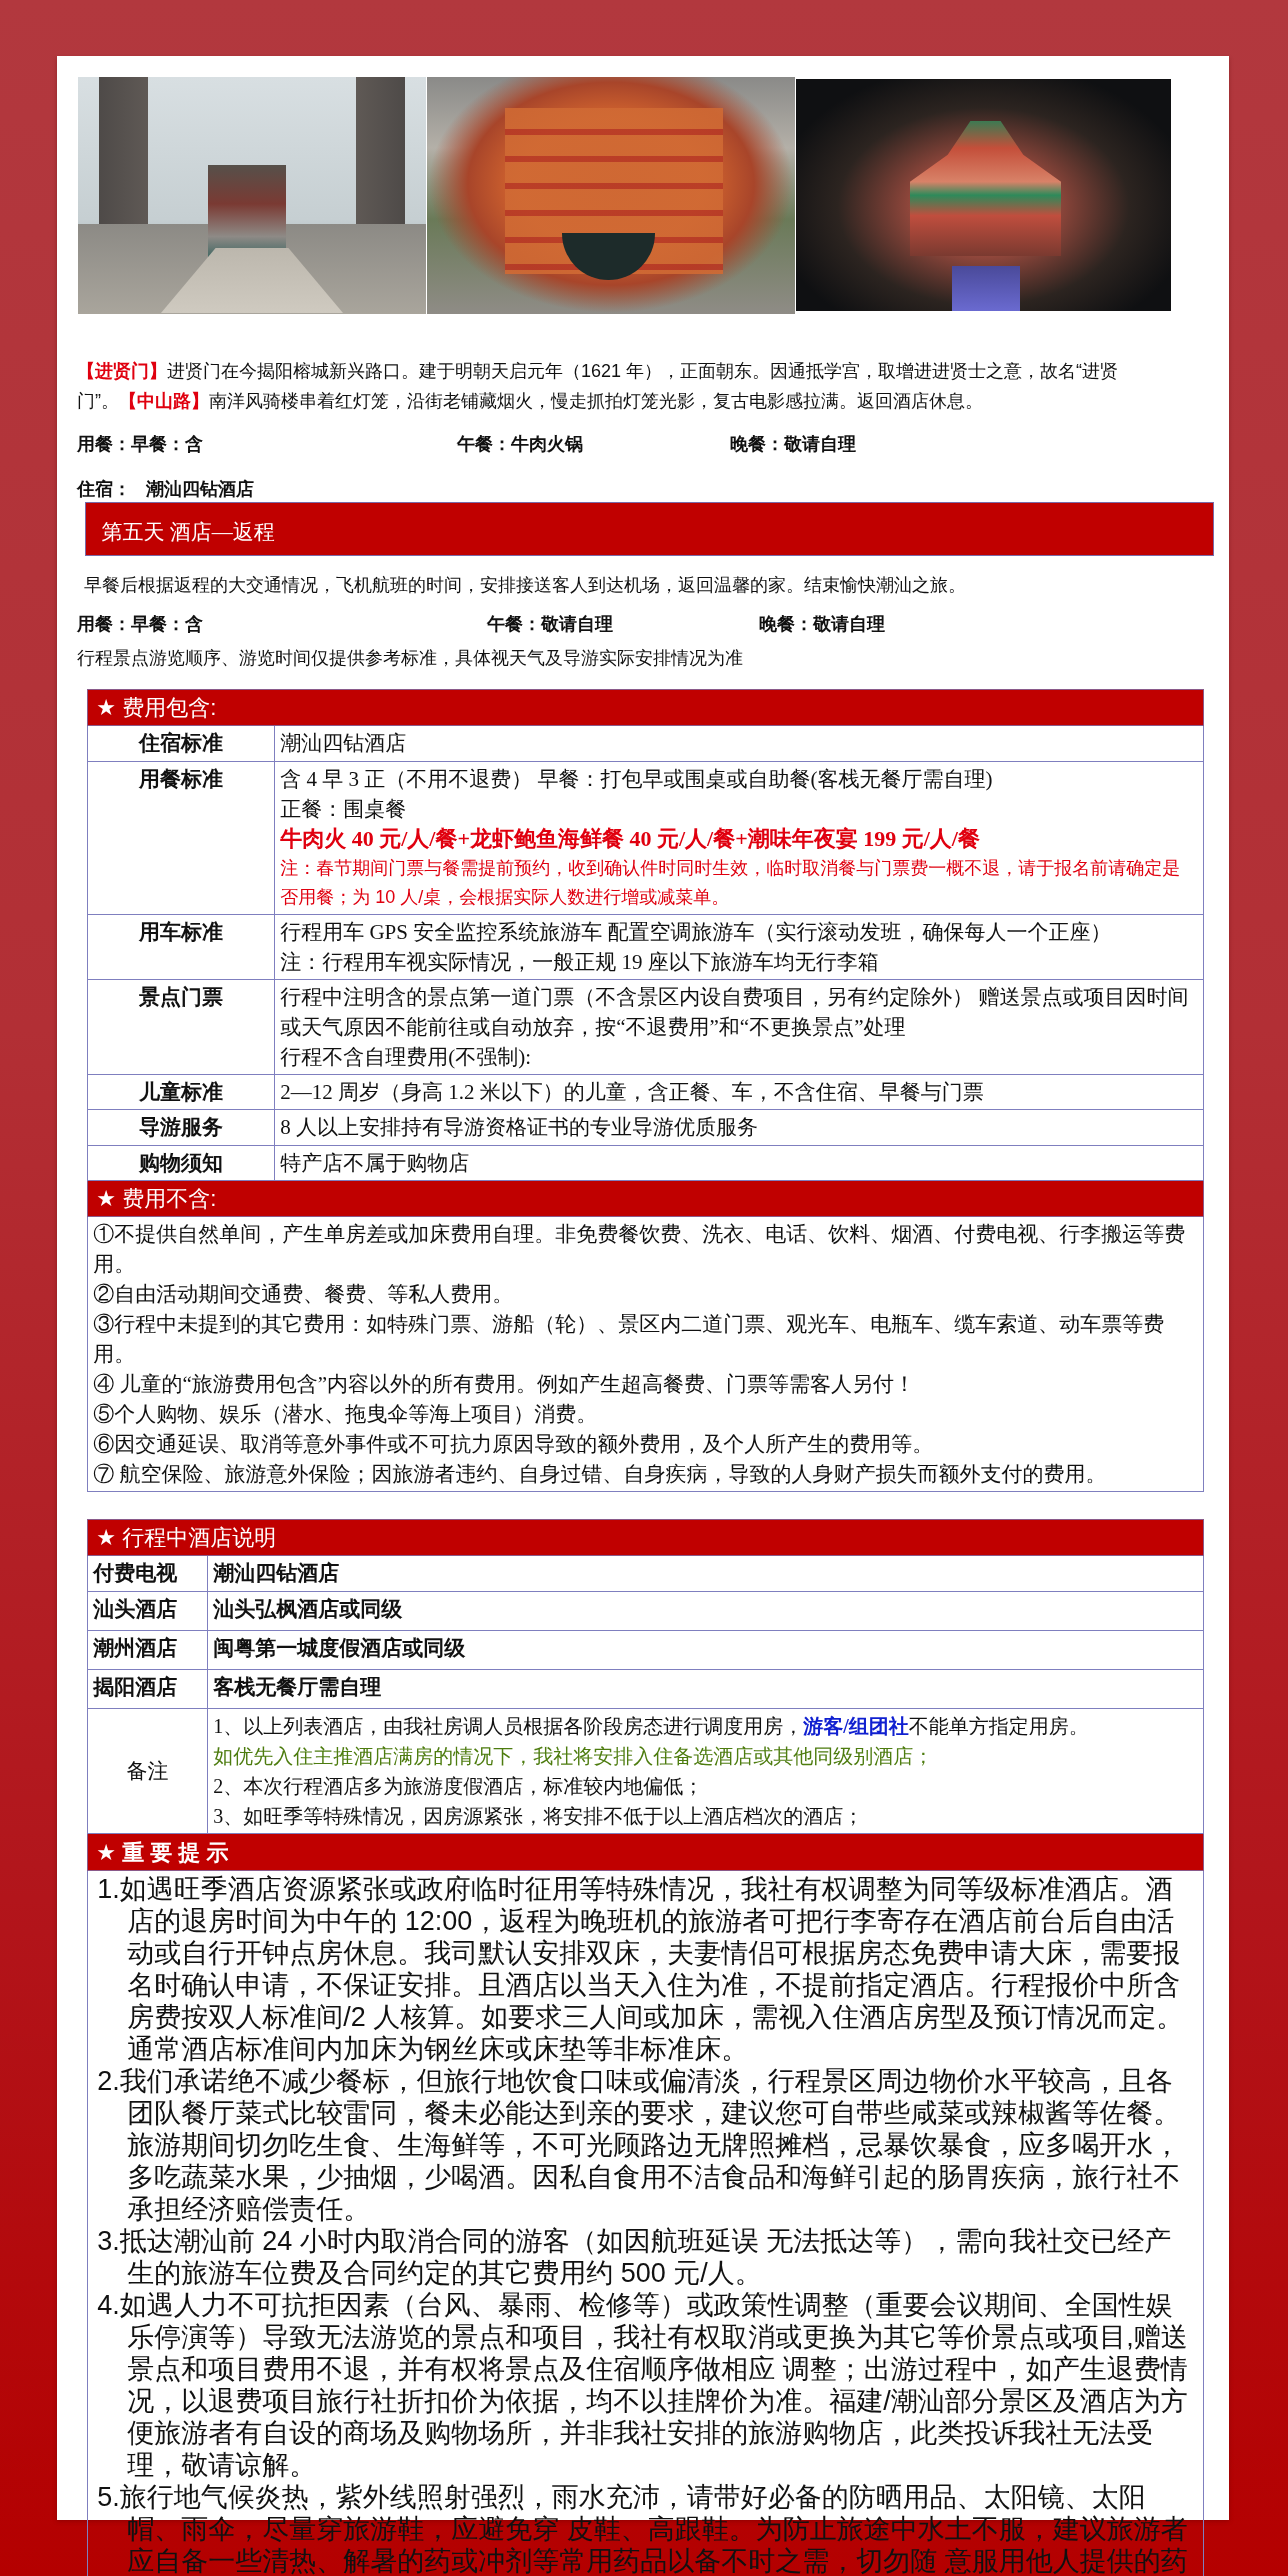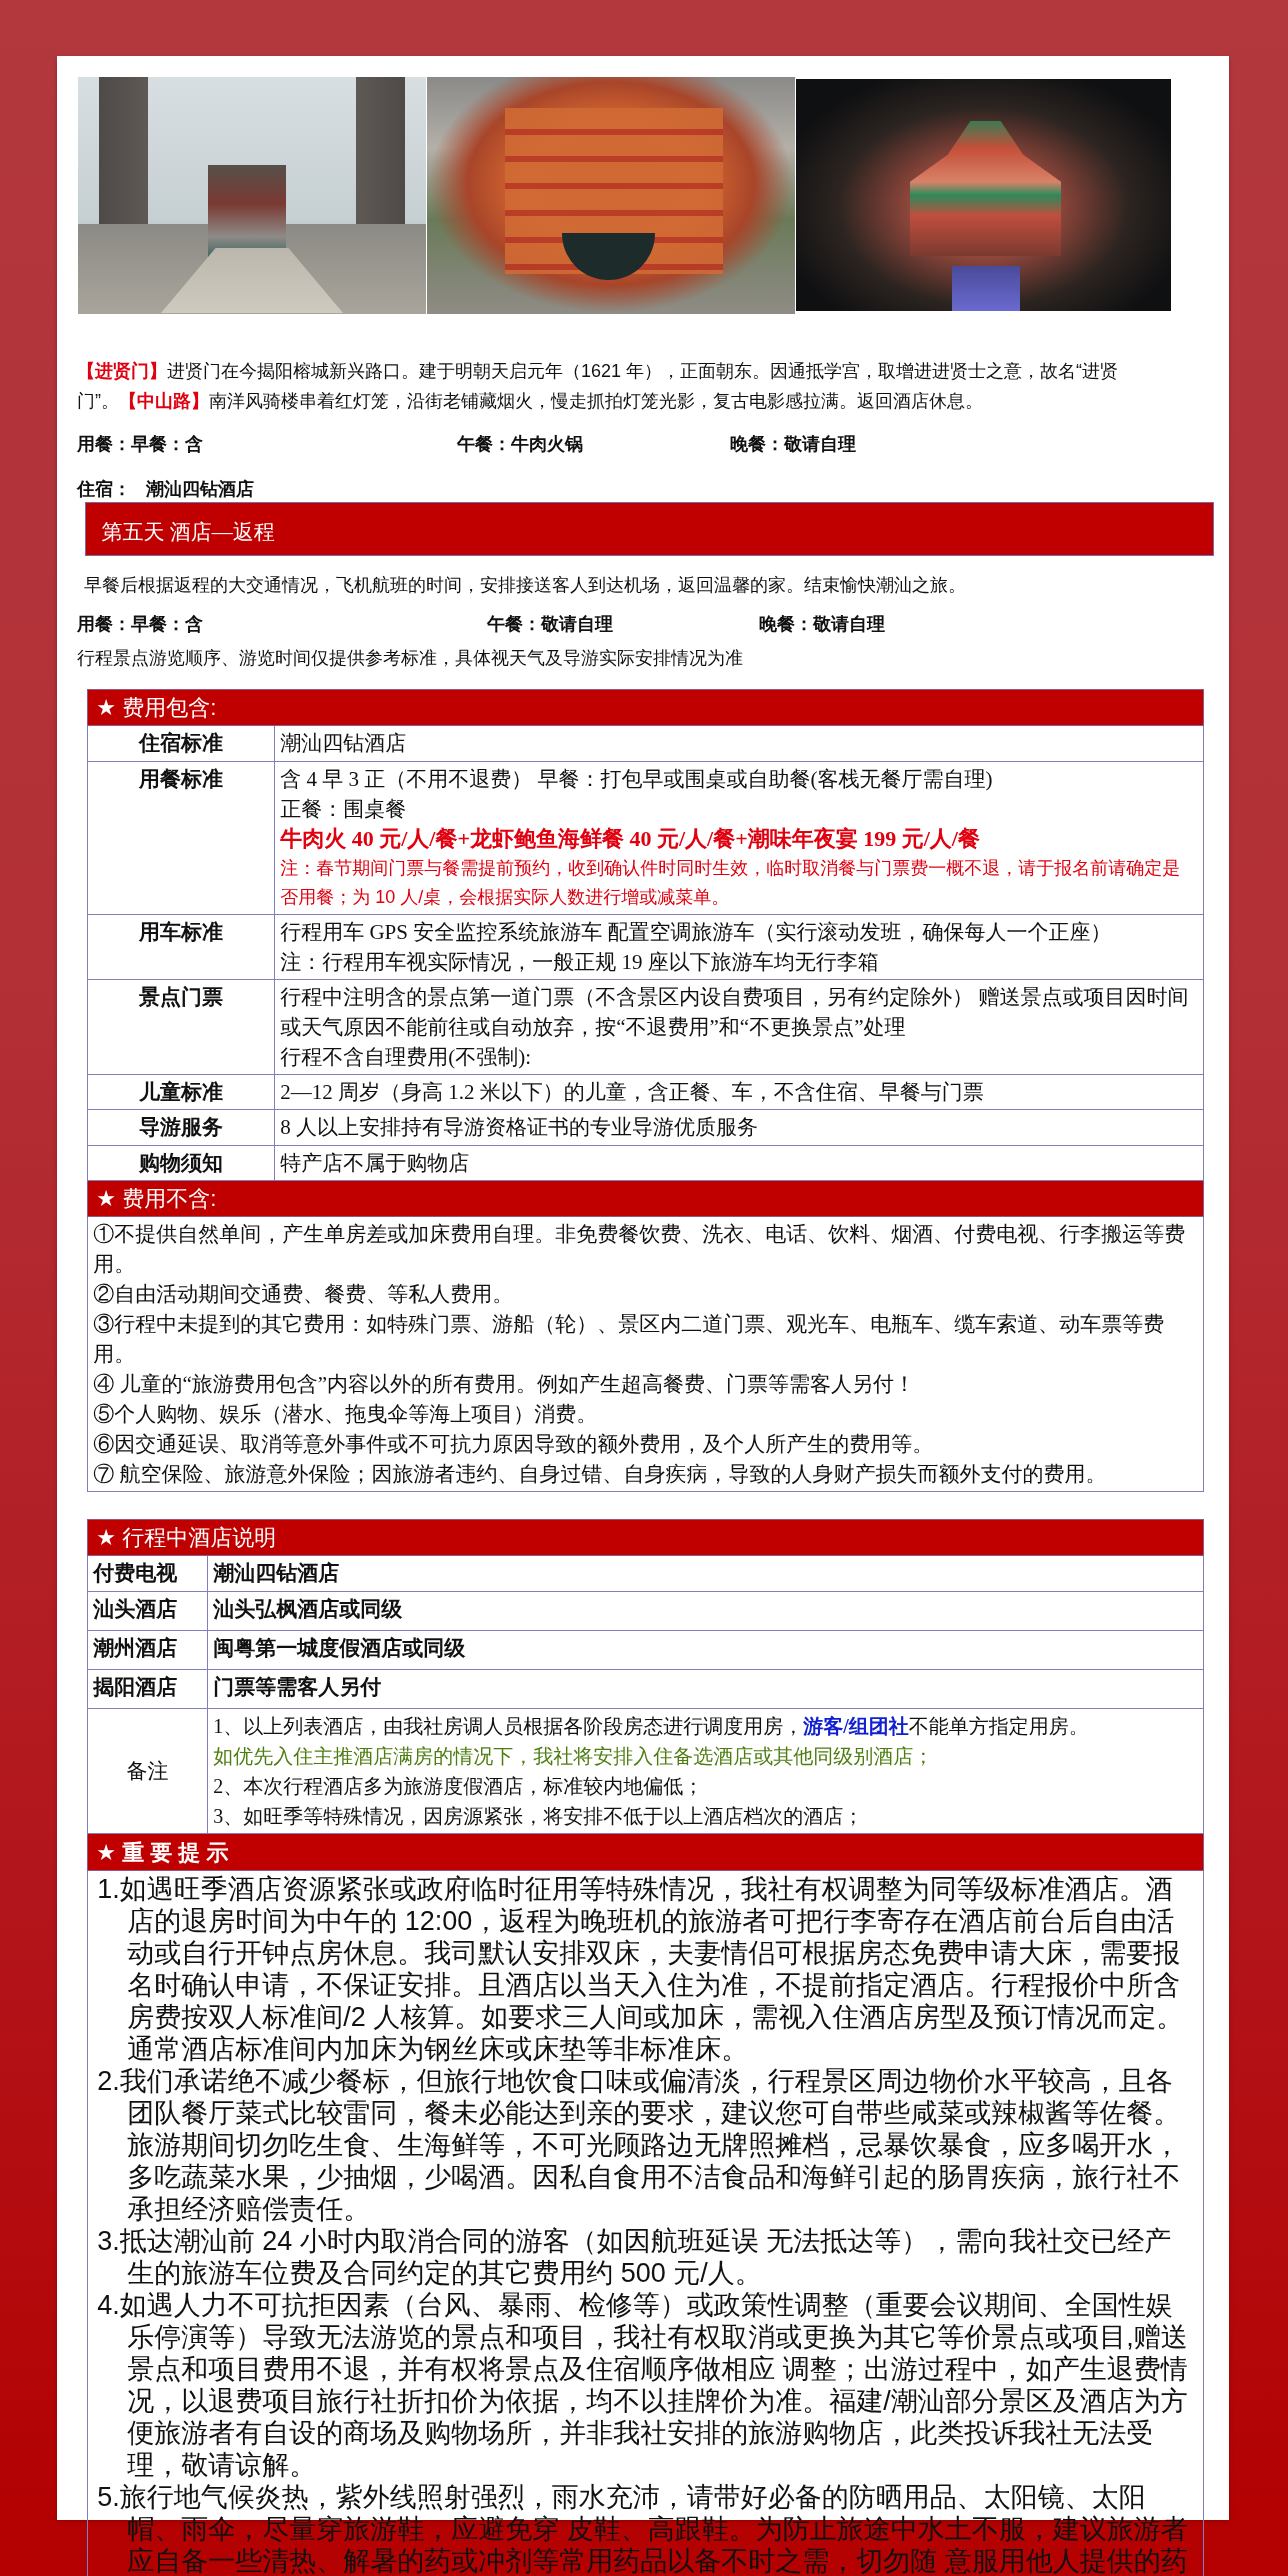--- a/index.html
+++ b/index.html
@@ -189,21 +189,21 @@
   <tr>
     <td class="lbl lbl2" style="font-weight:bold; height:34px">汕头酒店</td>
     <td style="font-weight:bold">汕头弘枫酒店或同级</td>
   </tr>
   <tr>
     <td class="lbl lbl2" style="font-weight:bold; height:34px">潮州酒店</td>
     <td style="font-weight:bold">闽粤第一城度假酒店或同级</td>
   </tr>
   <tr>
     <td class="lbl lbl2" style="font-weight:bold; height:34px">揭阳酒店</td>
-    <td style="font-weight:bold">门票等需客人另付</td>
+    <td style="font-weight:bold">客栈无餐厅需自理</td>
   </tr>
   <tr>
     <td class="lbl" style="font-weight:normal; vertical-align:middle;">备注</td>
     <td style="font-size:20px; line-height:30px;">
       <div><span>1、以上列表酒店，由我社房调人员根据各阶段房态进行调度用房，</span><span class="blue">游客/组团社</span><span>不能单方指定用房。</span></div>
       <div class="darkred">如优先入住主推酒店满房的情况下，我社将安排入住备选酒店或其他同级别酒店；</div>
       <div>2、本次行程酒店多为旅游度假酒店，标准较内地偏低；</div>
       <div>3、如旺季等特殊情况，因房源紧张，将安排不低于以上酒店档次的酒店；</div>
     </td>
   </tr>

